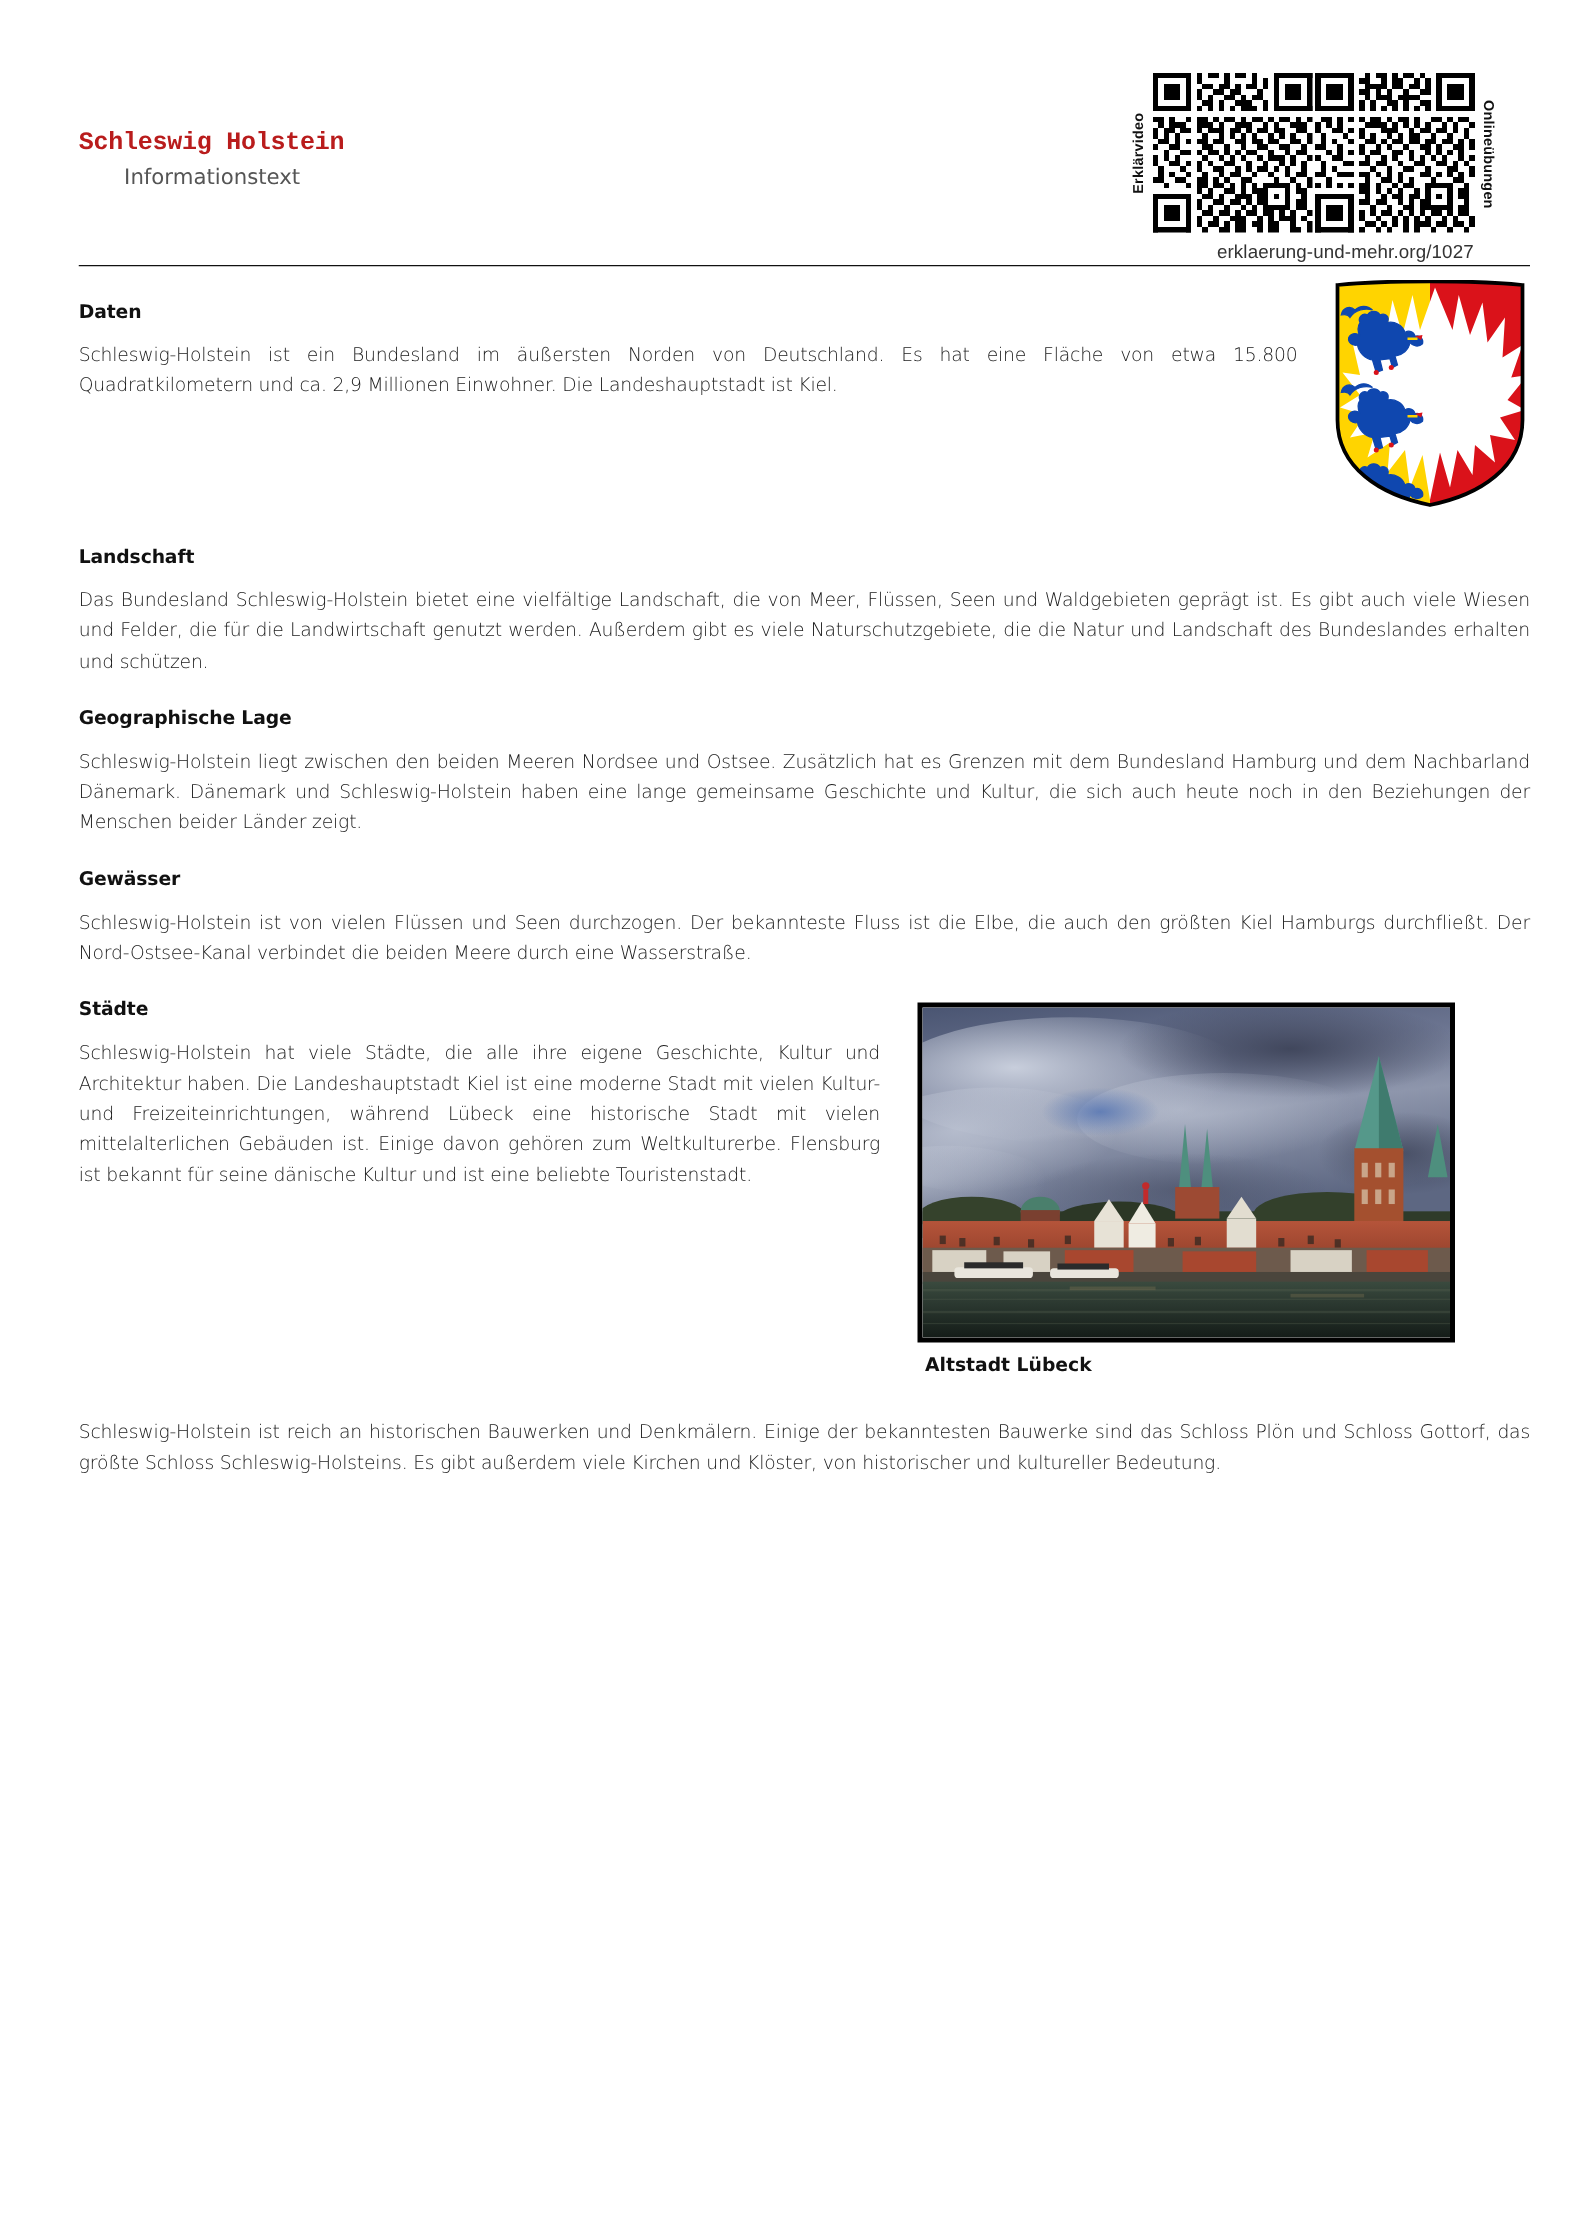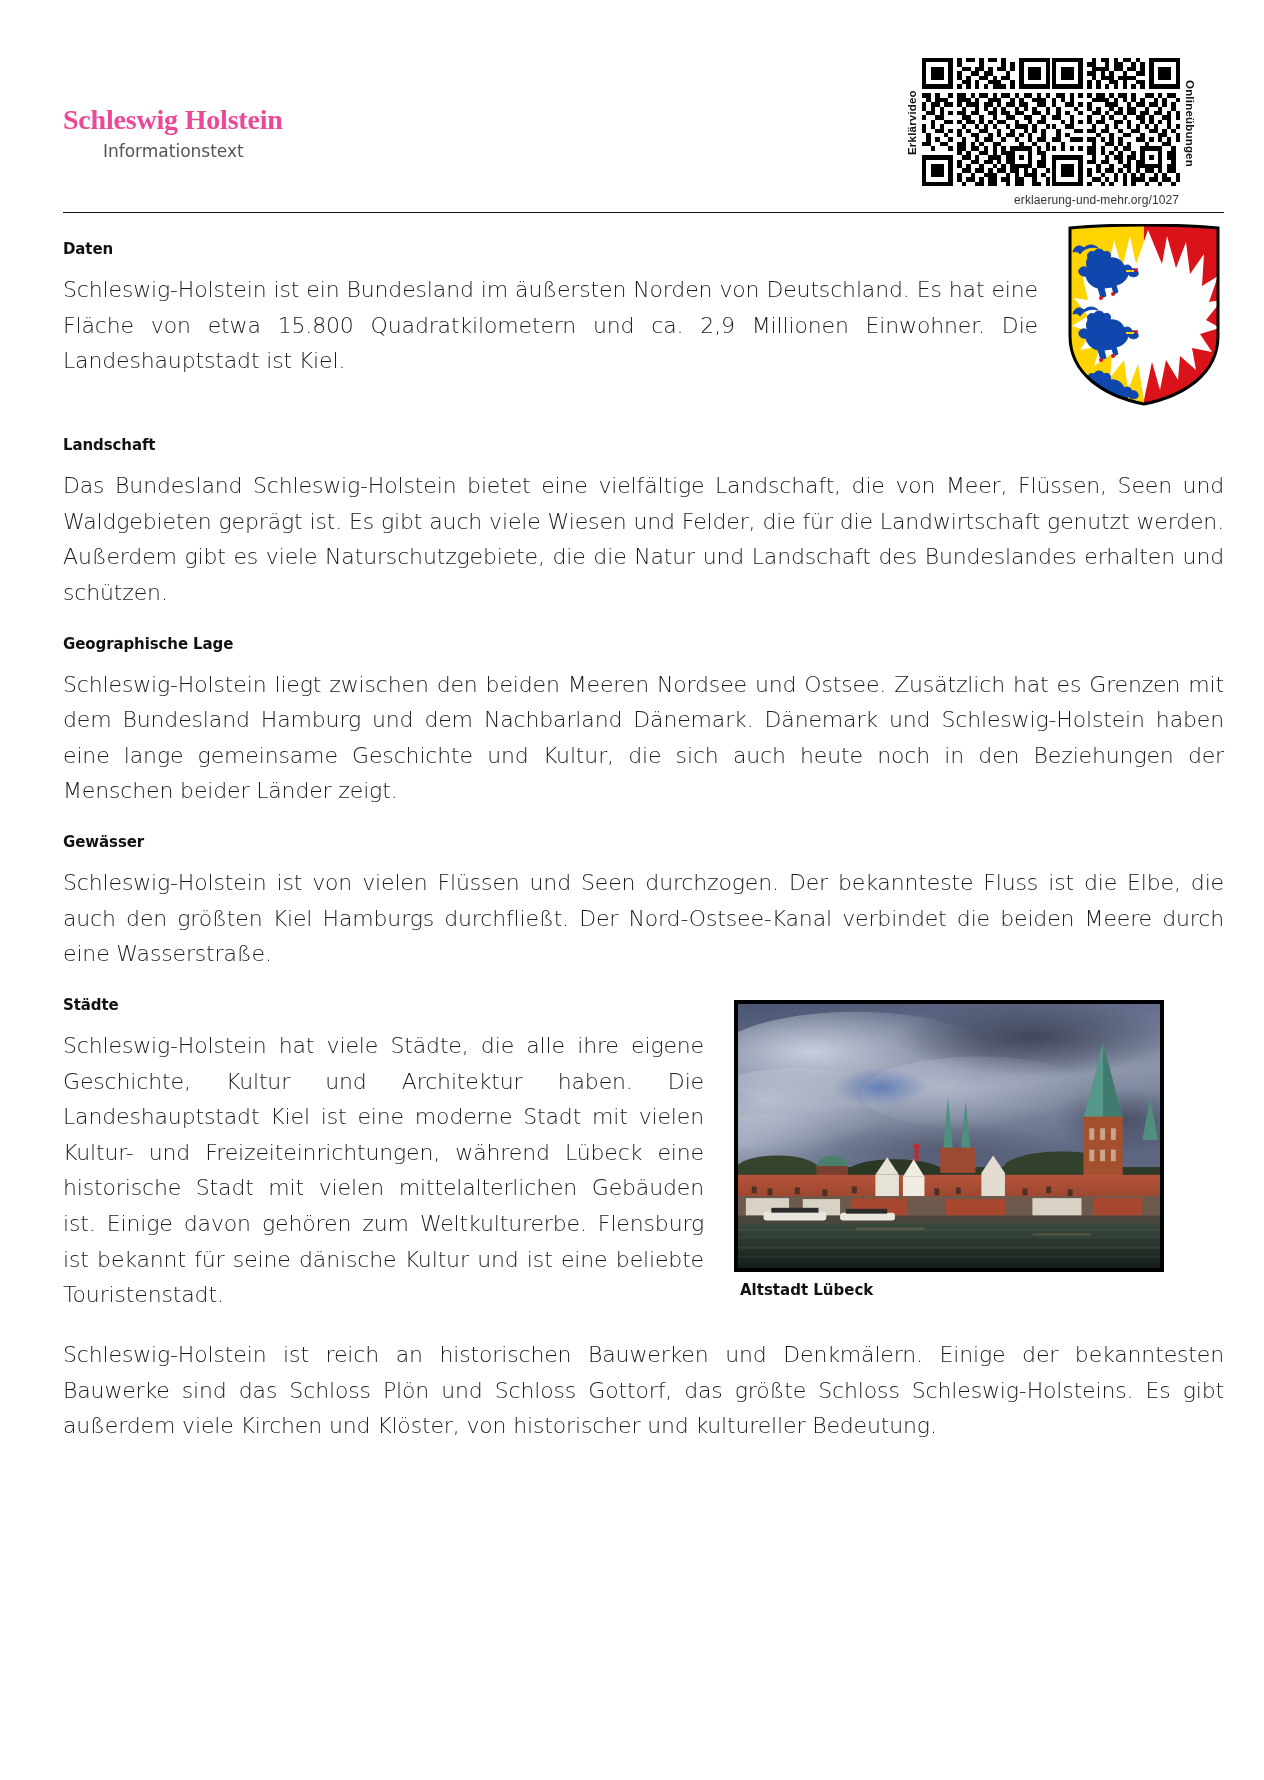--- a/index.html
+++ b/index.html
@@ -31,27 +31,27 @@
     top: 48px;
     right: 40px;
     height: 170px;
   }
   .title-block {
     position: absolute;
     left: 0;
     top: 56px;
   }
   .doc-title {
-    font-size: 28px;
+    font-size: 20px;
     font-weight: bold;
     letter-spacing: -0.2px;
-    color: #ec4899;
+    color: #b91c1c;
     line-height: 1.12;
     margin: 0;
-    font-family: Liberation Serif, serif;
+    font-family: Liberation Mono, monospace;
   }
   .doc-subtitle {
     font-size: 17px;
     color: #555555;
     margin: 6px 0 0 1px;
     font-weight: normal;
     font-family: "DejaVu Sans", sans-serif;
     text-align: center;
   }
 
@@ -88,21 +88,21 @@
   }
   .qr-label.right {
     writing-mode: vertical-rl;
   }
   .qr-code {
     width: 128px;
     height: 128px;
     display: block;
   }
   .qr-url {
-    font-size: 12px;
+    font-size: 15px;
     color: #333333;
     margin-top: 5px;
     margin-right: 18px;
     letter-spacing: 0.1px;
   }
 
   .header-rule {
     position: absolute;
     left: 63px;
     right: 40px;
@@ -124,21 +124,21 @@
     color: #111111;
     margin: 0 0 14px 0;
     font-family: "DejaVu Sans", sans-serif;
     letter-spacing: -0.1px;
   }
   .section {
     margin-bottom: 24px;
   }
   p.body-text {
     margin: 0;
-    font-size: 22px;
+    font-size: 15px;
     line-height: 1.62;
     text-align: justify;
     color: #1a1a1a;
     font-family: "DejaVu Sans", sans-serif;
     font-weight: 300;
     letter-spacing: -0.15px;
   }
 
   
   .wappen {

